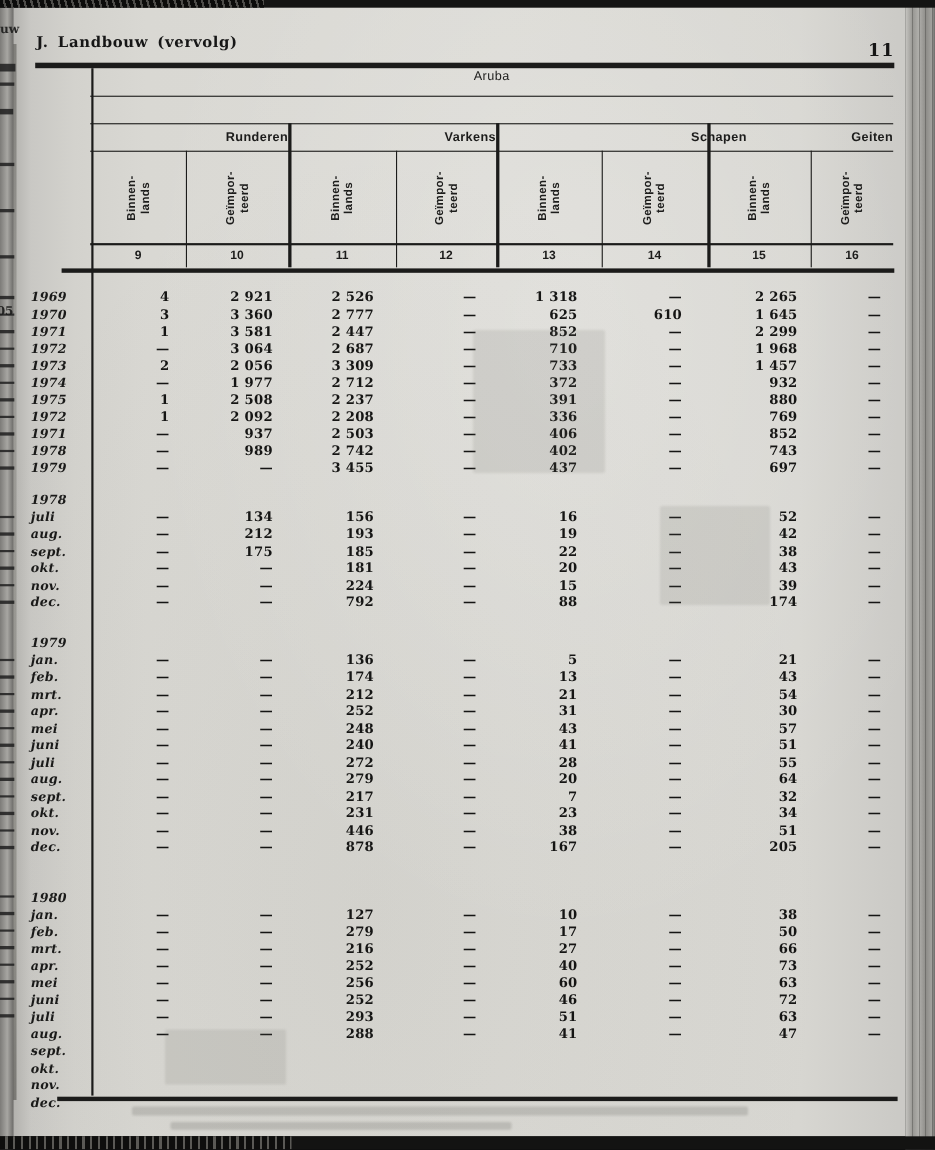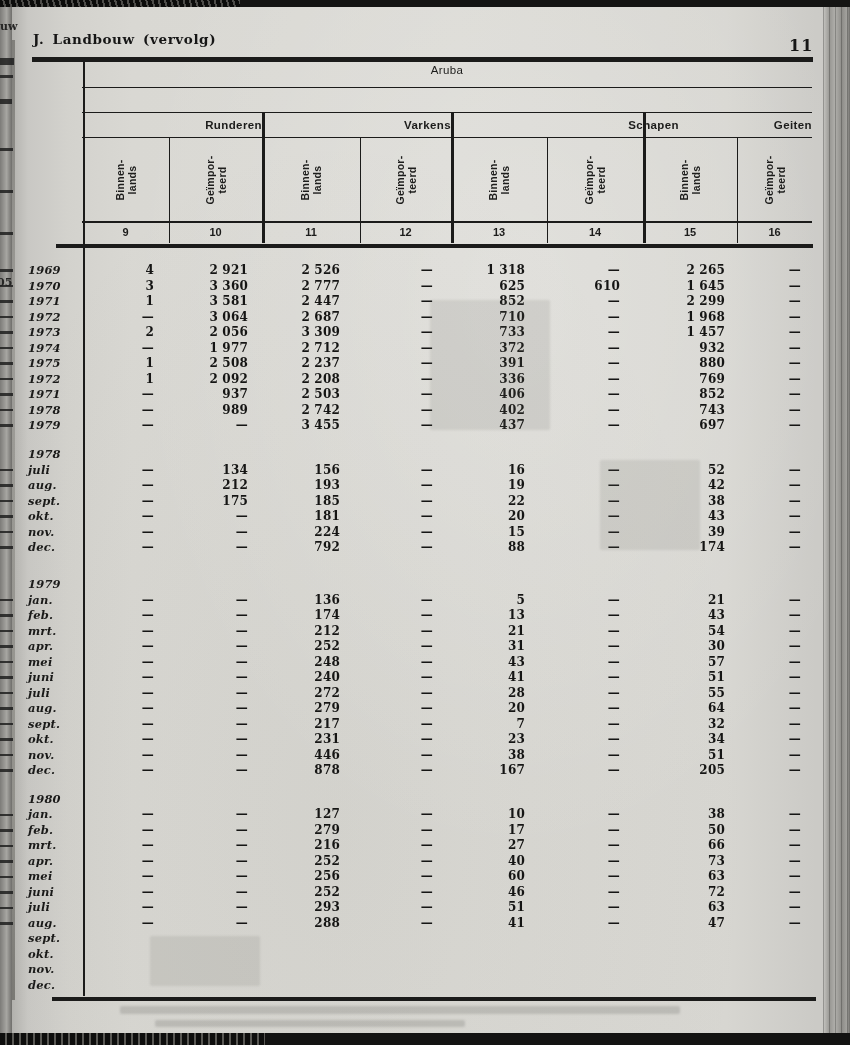--- a/index.html
+++ b/index.html
@@ -450,21 +450,21 @@
         <span class="stub">dec.</span>
         <span class="cell c0">—</span>
         <span class="cell c1">—</span>
         <span class="cell c2">878</span>
         <span class="cell c3">—</span>
         <span class="cell c4">167</span>
         <span class="cell c5">—</span>
         <span class="cell c6">205</span>
         <span class="cell c7">—</span>
       </div>
-      <div class="srow" style="margin-top: 13px;">
+      <div class="srow" style="margin-top: 30px;">
         <span class="stub">1980</span>
       </div>
       <div class="srow">
         <span class="stub">jan.</span>
         <span class="cell c0">—</span>
         <span class="cell c1">—</span>
         <span class="cell c2">127</span>
         <span class="cell c3">—</span>
         <span class="cell c4">10</span>
         <span class="cell c5">—</span>

